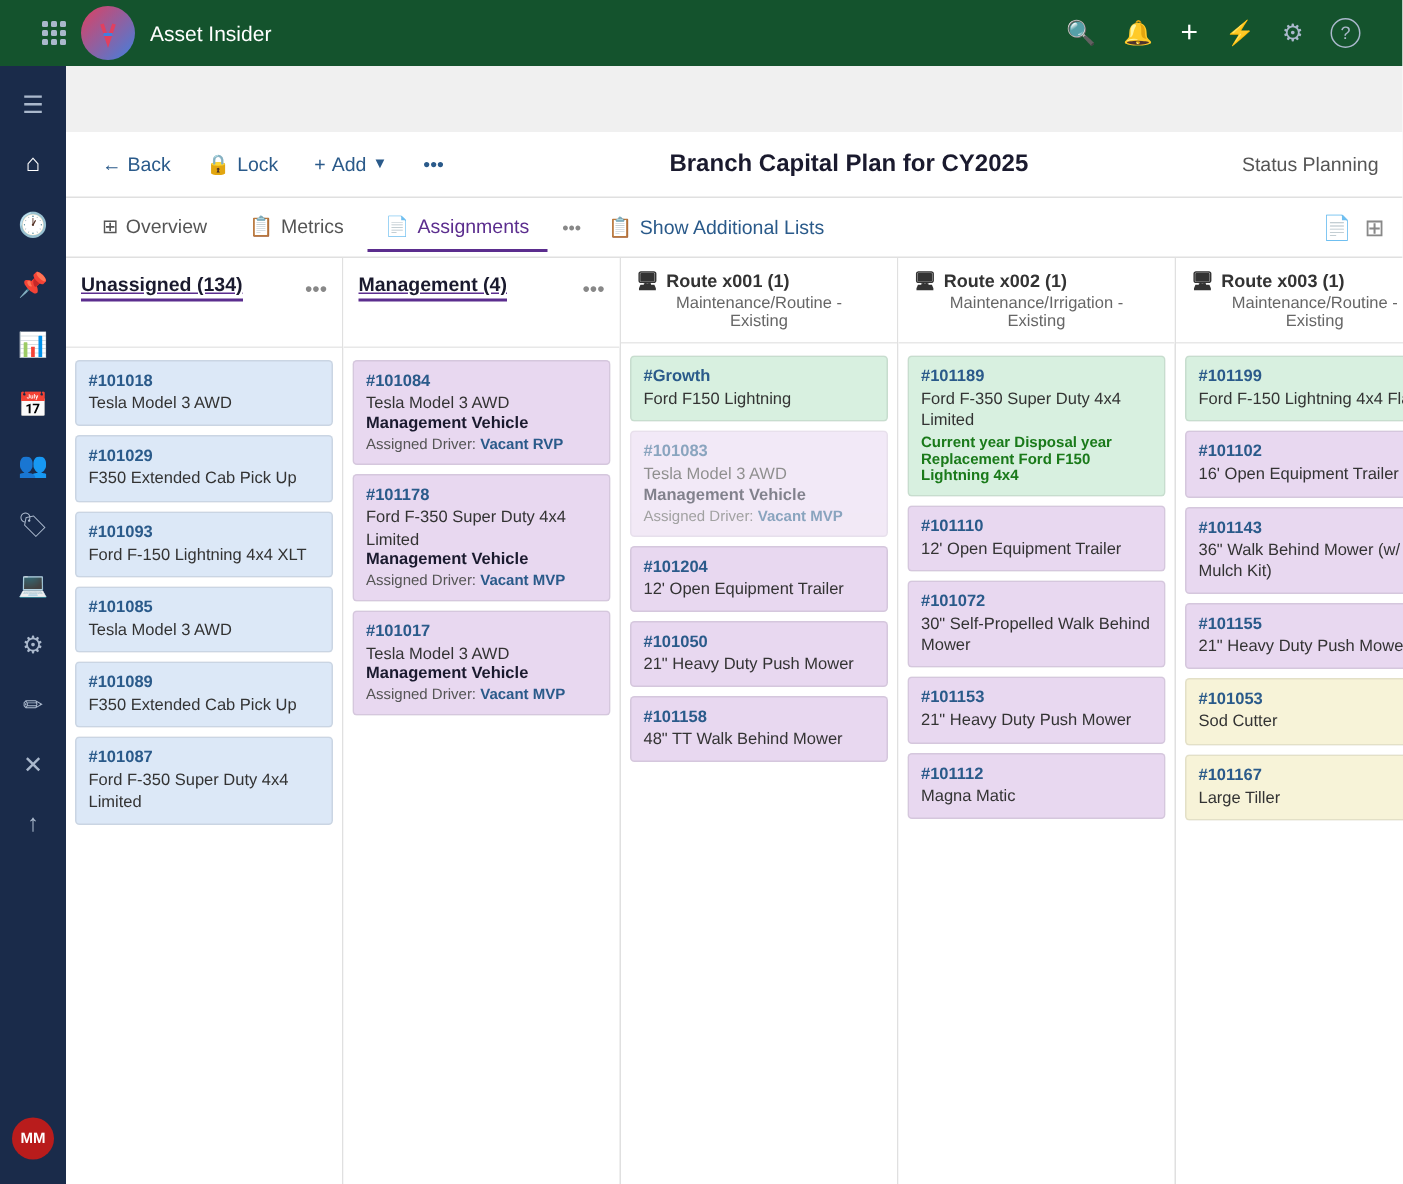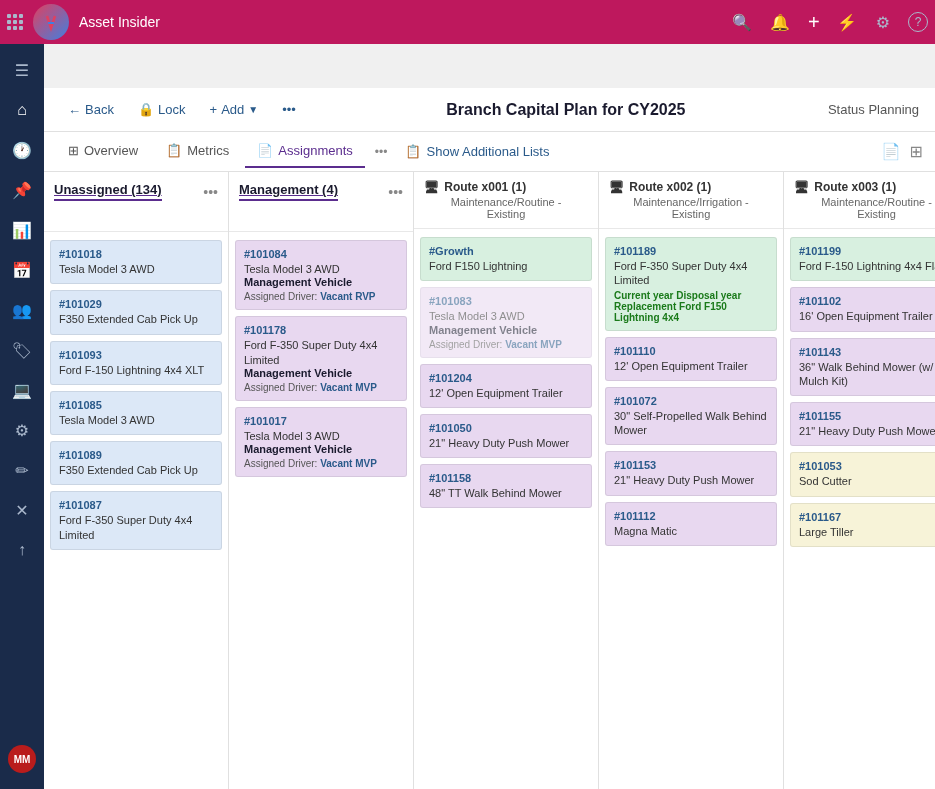--- a/index.html
+++ b/index.html
@@ -1,24 +1,24 @@
 <!DOCTYPE html>
 <html><head>
   <meta charset="utf-8">
   <style>
     * { box-sizing: border-box; margin: 0; padding: 0; }
     body { font-family: 'Segoe UI', Arial, sans-serif; font-size: 12px; background: #f0f0f0; overflow: hidden; }
 
     
     .top-nav {
-      background: #be185d;
+      background: #14532d;
       height: 44px;
       display: flex;
       align-items: center;
-      padding: 0 7px;
+      padding: 0 28px;
       gap: 10px;
     }
     .top-nav-logo {
       width: 36px; height: 36px;
       background: linear-gradient(135deg, #e04060, #4080e0);
       border-radius: 50%;
       display: flex; align-items: center; justify-content: center;
       font-weight: bold; color: white; font-size: 14px;
     }
     .top-nav-title { color: white; font-size: 14px; font-weight: 500; flex: 1; }

